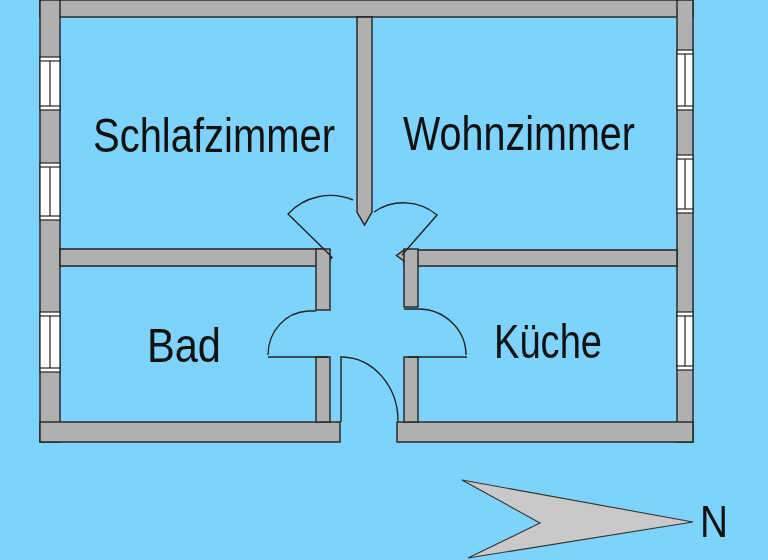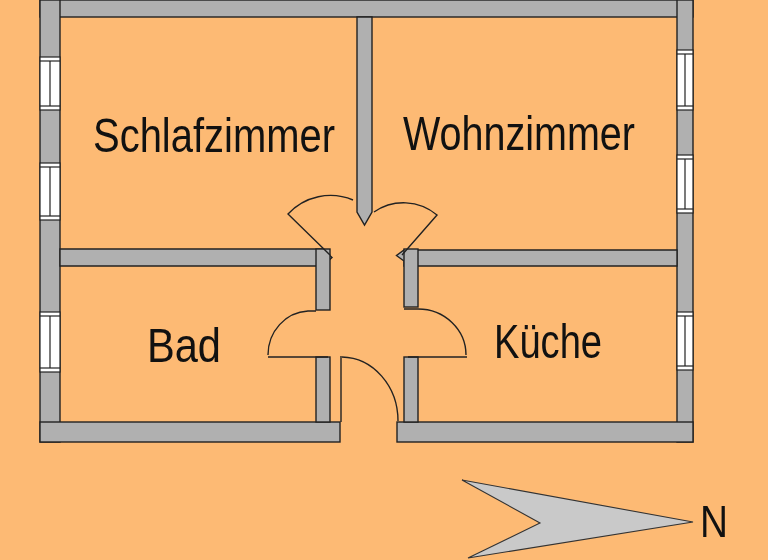--- a/index.html
+++ b/index.html
@@ -1,21 +1,21 @@
 <!DOCTYPE html>
 <html lang="de"><head>
 <meta charset="utf-8">
 <style>
   html, body {
     margin: 0; padding: 0;
     width: 768px; height: 560px;
     background: #ffffff;
     overflow: hidden;
   }
-  .stage { position: relative; width: 768px; height: 560px; background: #fdba74; }
+  .stage { position: relative; width: 768px; height: 560px; background: #7dd3fc; }
   svg { display: block; }
   .wall        { stroke: #222222; stroke-width: 1.4; stroke-linejoin: miter; }
   .window-frame{ fill: #ffffff; stroke: #222222; stroke-width: 1.2; }
   .win-line    { stroke: #222222; stroke-width: 1.2; }
   .door        { fill: none; stroke: #222222; stroke-width: 1.4; }
   .north-arrow { stroke: #333333; stroke-width: 1.1; stroke-linejoin: miter; }
   .room-label  { font-family: "Liberation Sans", sans-serif; font-size: 48px; fill: #111111; }
   .north-label { font-family: "Liberation Sans", sans-serif; font-size: 44px; fill: #111111; }
 </style>
 </head>

